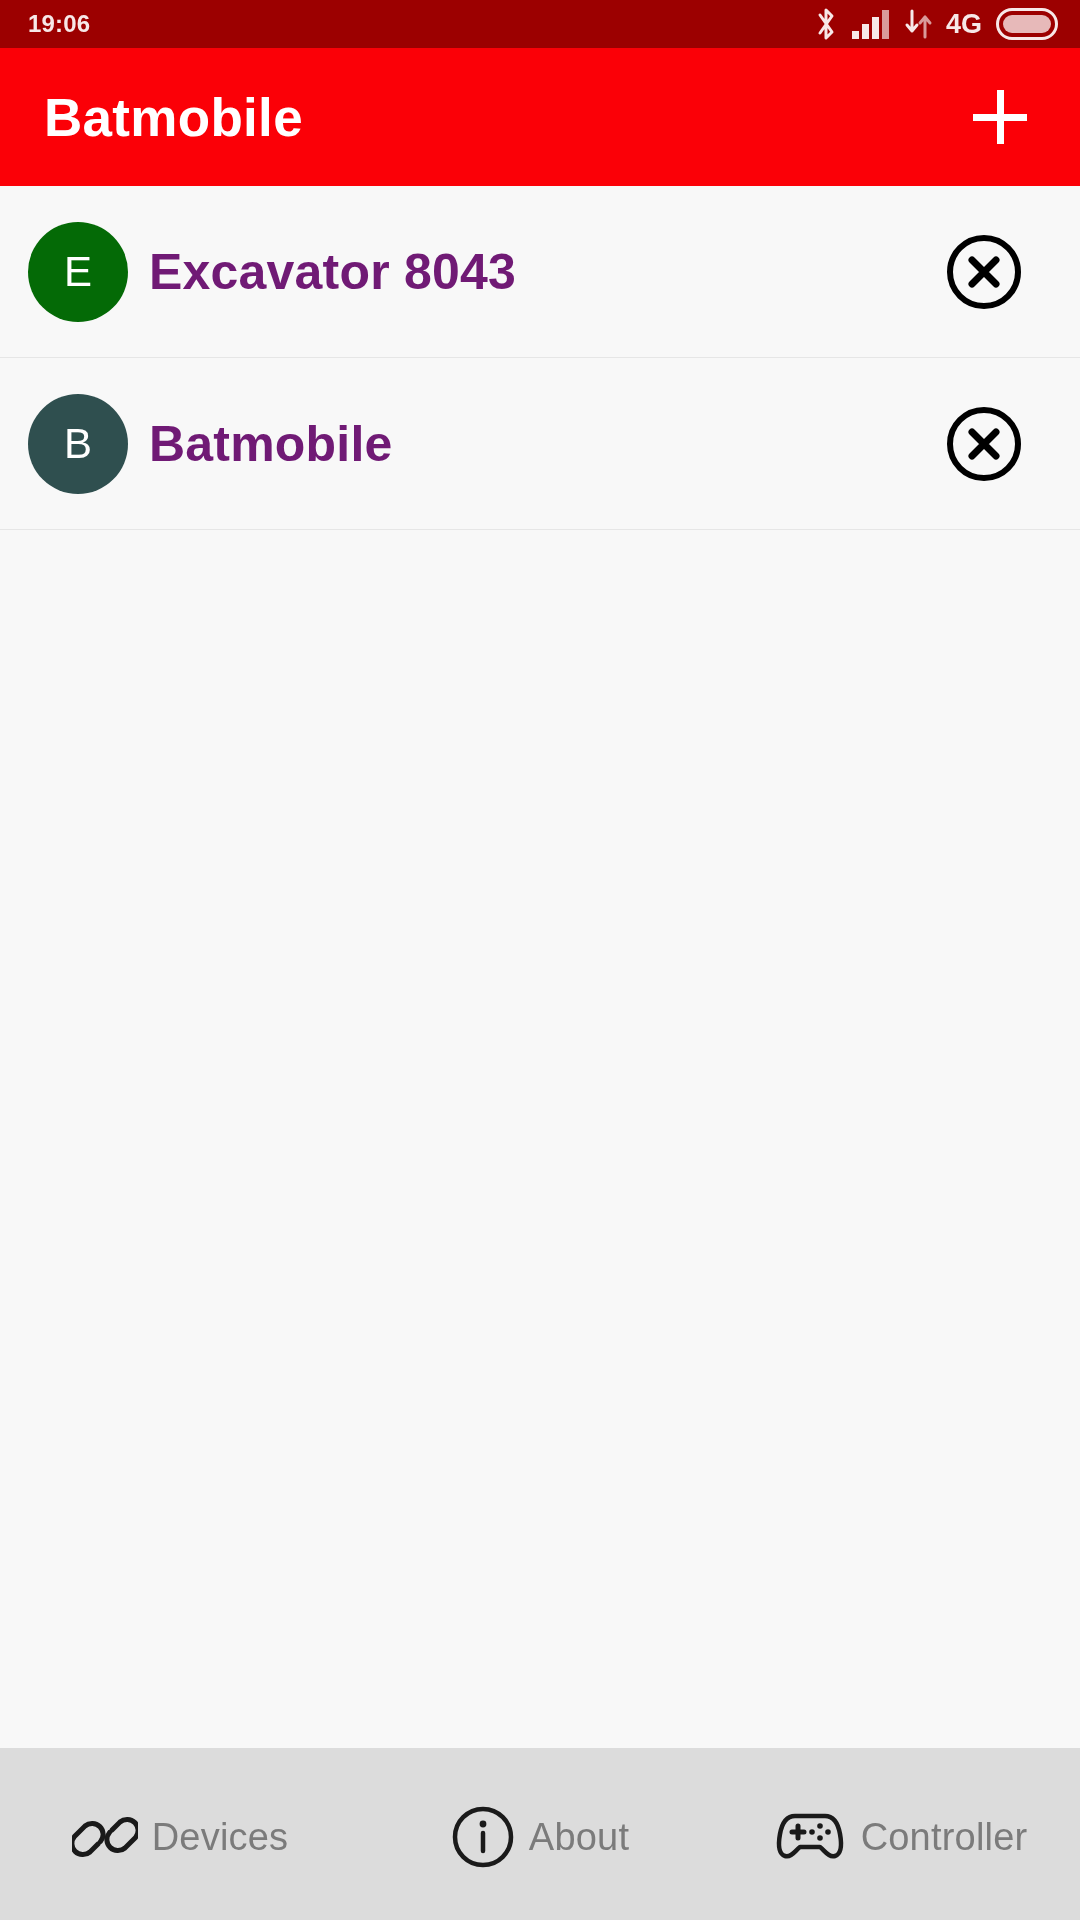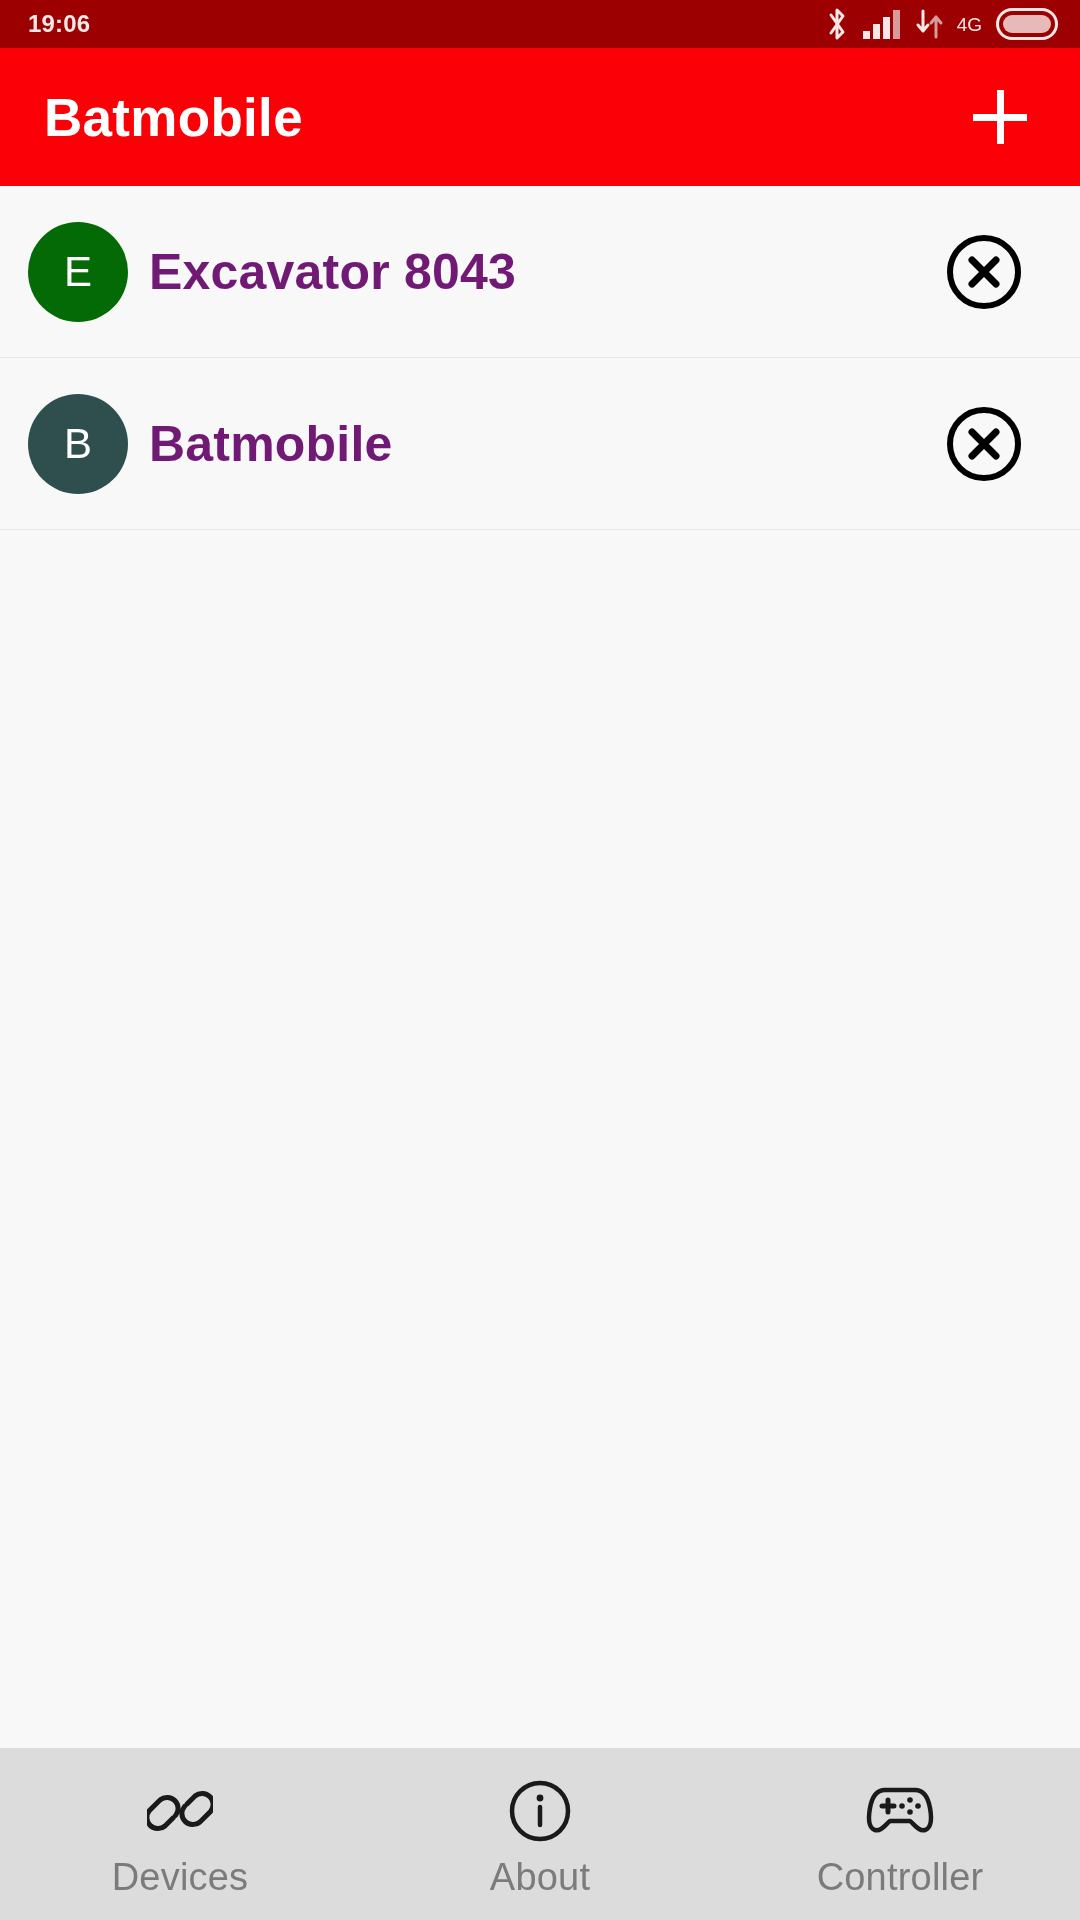--- a/index.html
+++ b/index.html
@@ -17,21 +17,21 @@
     display:flex; align-items:center; justify-content:space-between;
     padding:0 22px 0 28px; flex:0 0 48px;
   }
   .status-time {
     color:#f7e8e8; font-size:24px; font-weight:bold;
     letter-spacing:0.2px; line-height:1;
   }
   .status-icons { display:flex; align-items:center; gap:14px; }
   .status-icons svg { display:block; }
   .status-4g {
-    color:#f7e8e8; font-size:19px; font-weight:normal;
+    color:#f7e8e8; font-size:27px; font-weight:bold;
     line-height:1; margin-left:-2px;
   }
 
   
   .appbar {
     height:138px; background:#fb0007;
     display:flex; align-items:center; justify-content:space-between;
     padding:0 40px 0 44px; flex:0 0 138px;
   }
   .appbar-title {
@@ -77,21 +77,21 @@
   }
   .row-remove svg { display:block; }
 
   
   .bottomnav {
     height:172px; background:#dcdcdc;
     display:flex; align-items:stretch;
     flex:0 0 172px;
   }
   .nav-item {
-    flex:1 1 0; display:flex; flex-direction:column;
+    flex:1 1 0; display:flex; flex-direction:row;
     align-items:center; justify-content:center;
     gap:14px; cursor:pointer; padding-top:6px;
   }
   .nav-icon { height:66px; display:flex; align-items:center; justify-content:center; }
   .nav-icon svg { display:block; }
   .nav-label {
     color:#7b7b7b; font-size:38px; font-weight:400;
     line-height:1; letter-spacing:0.2px;
   }
 </style>

